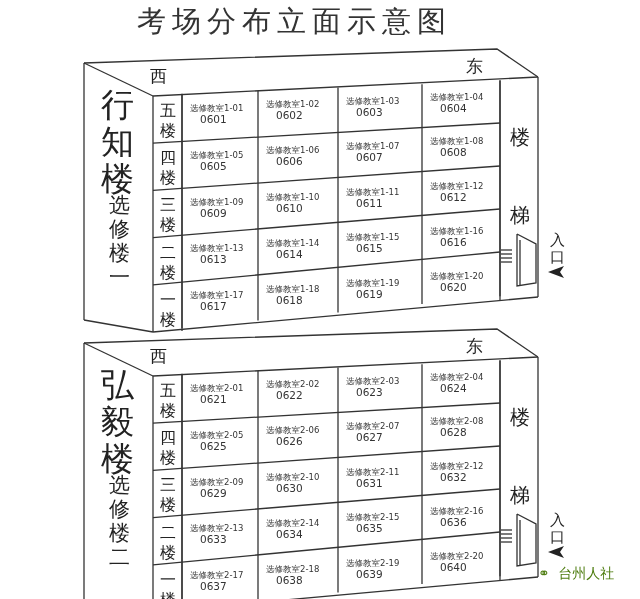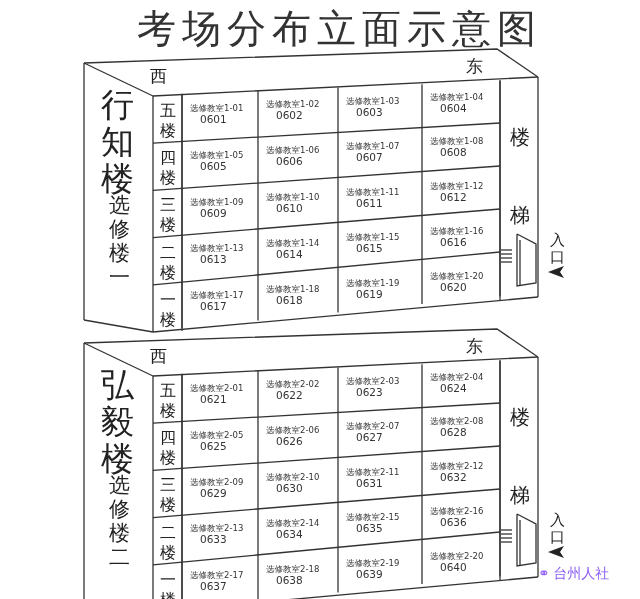--- a/index.html
+++ b/index.html
@@ -1,21 +1,21 @@
 <!DOCTYPE html>
 <html><head>
 <meta charset="utf-8">
 <style>
   html,body{margin:0;padding:0;background:#fff;}
   body{width:640px;height:599px;position:relative;overflow:hidden;font-family:"DejaVu Serif",serif;color:#222;}
-  .title{position:absolute;left:0;top:2px;width:640px;text-align:left;font-size:39px;letter-spacing:6px;color:#333;padding-left:137px;box-sizing:border-box;font-family:"DejaVu Sans",sans-serif;font-weight:300;}
+  .title{position:absolute;left:0;top:2px;width:640px;text-align:left;font-size:29px;letter-spacing:6px;color:#333;padding-left:137px;box-sizing:border-box;font-family:"DejaVu Sans",sans-serif;font-weight:300;}
   svg{position:absolute;left:0;top:0;}
   .lbl{font-family:"DejaVu Serif",serif;fill:#222;}
   .room{font-family:"DejaVu Sans",sans-serif;fill:#333;}
-  .wm{position:absolute;left:538px;top:565px;font-size:14px;color:#8b5cf6;font-family:Liberation Serif, serif;}
+  .wm{position:absolute;left:538px;top:565px;font-size:14px;color:#4d7c0f;font-family:Liberation Mono, monospace;}
 </style>
 </head>
 <body>
 
 <div class="title">考场分布立面示意图</div>
 
 <svg id="canvas" width="640" height="599">
     <g>
       <polyline points="84,63 497,49 538,77" stroke="#333" stroke-width="1.3" fill="none"></polyline>
       <line x1="84" y1="63" x2="84" y2="80" stroke="#333" stroke-width="1.3" fill="none"></line>

